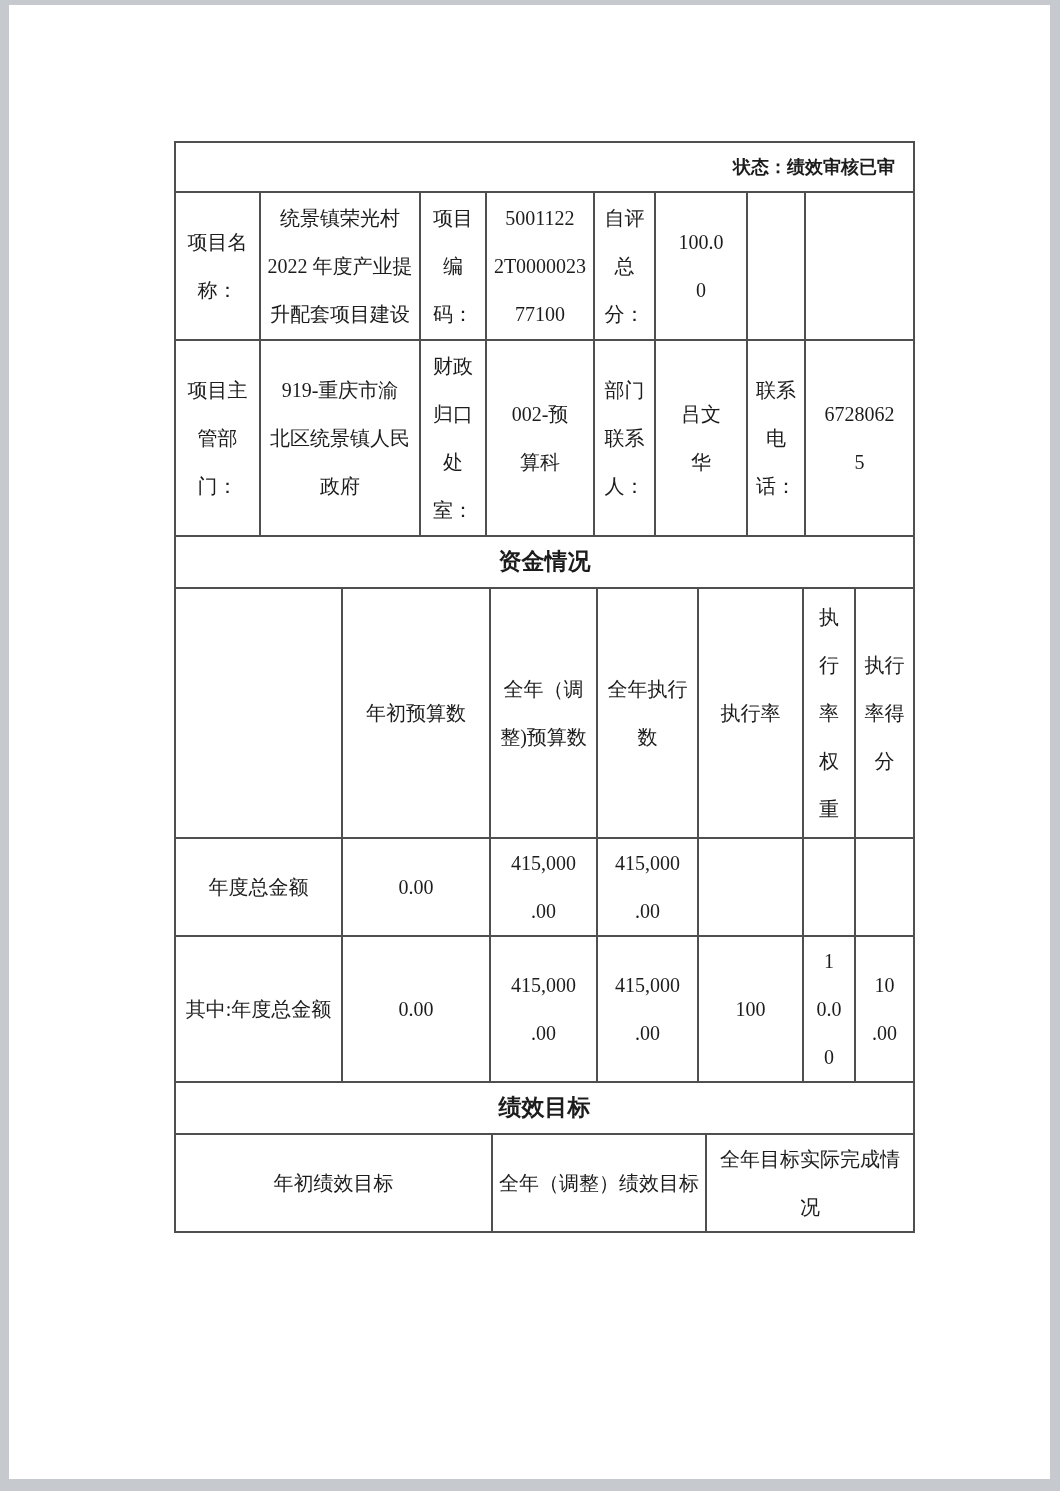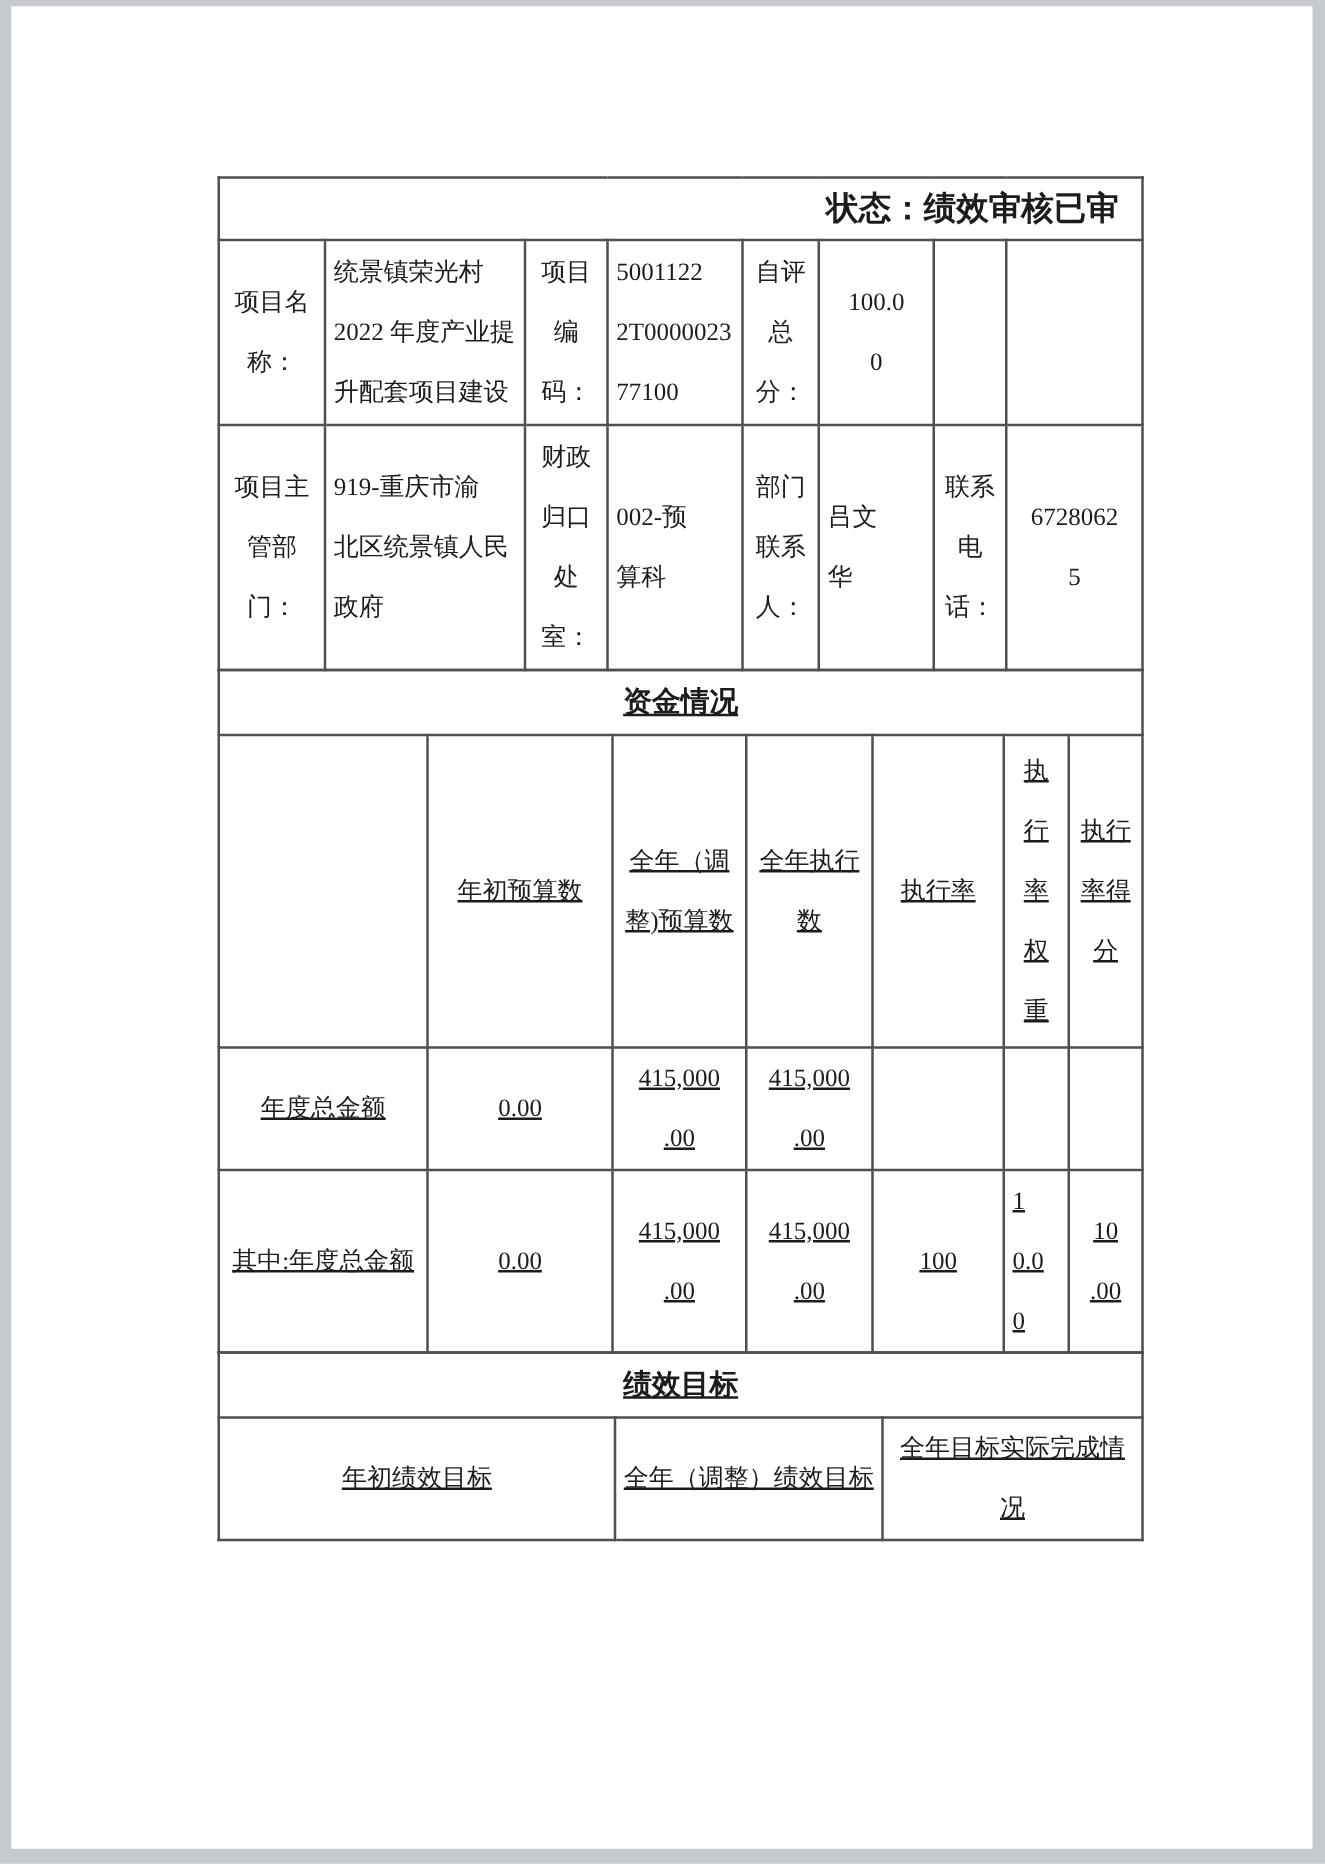--- a/index.html
+++ b/index.html
@@ -20,32 +20,33 @@
   .doc {
     position: absolute;
     left: 165px; top: 136px;
     width: 739px;
   }
   table.sec {
     border-collapse: collapse;
     table-layout: fixed;
     width: 739px;
   }
-  table.sec + table.sec { margin-top: -2px; text-decoration: underline; }
+  table.sec + table.sec { margin-top: -2px; }
   td {
     border: 2px solid #4f4f4f;
     font-size: 20px;
     line-height: 48px;
     white-space: pre-line;
     overflow: hidden;
     padding: 0 6px;
     vertical-align: middle;
+    text-align: center;
   }
   .lab { font-weight: normal; text-align: center; }
-  .status-cell { font-weight: bold; text-align: right; padding-right: 18px; font-size: 26px; }
+  .status-cell { font-weight: bold; text-align: right; padding-right: 18px; font-size: 18px; }
   .sect-title {
     font-family: "Liberation Sans", "DejaVu Sans", sans-serif;
     font-weight: bold;
     font-size: 23px;
     text-align: center;
     line-height: 1.2;
   }
   .r { text-align: center; }
   .hdr { text-align: center; font-weight: normal; }
   .goal {

